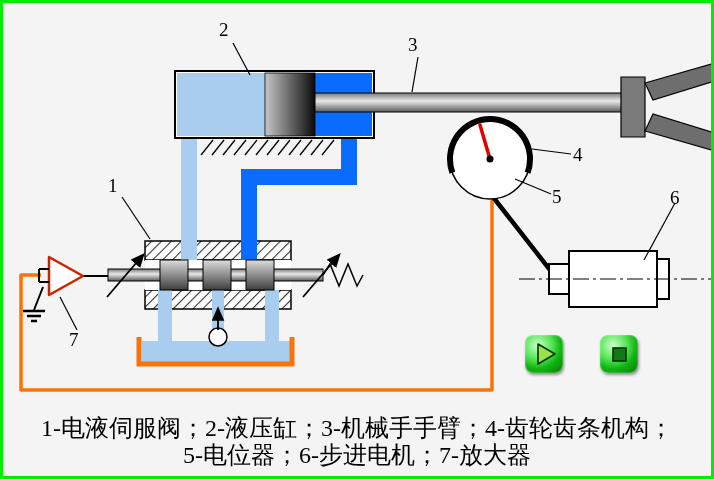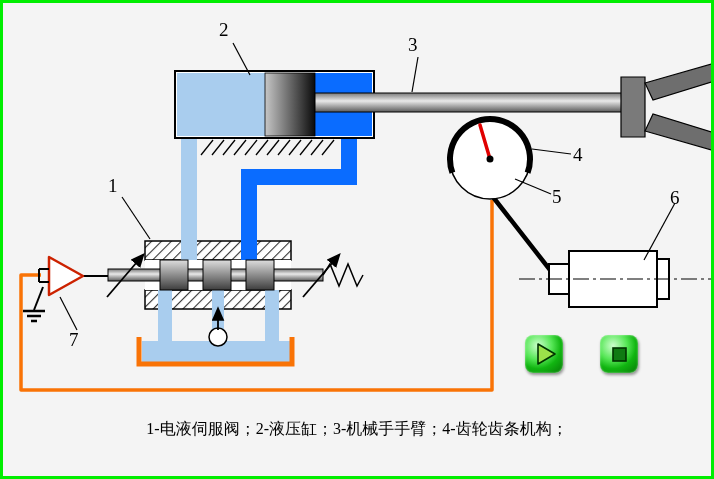--- a/index.html
+++ b/index.html
@@ -17,21 +17,21 @@
     position:absolute;
     font-size:19px;
     color:#000;
     font-family:"Liberation Serif","DejaVu Serif",serif;
     user-select:none;
   }
   .caption{
     position:absolute;
     left:0;right:0;top:412px;
     text-align:center;
-    font-size:16px;
+    font-size:24px;
     line-height:27px;
     color:#000;
   }
   .btn{
     position:absolute;
     width:38px;height:38px;
     border-radius:8px;
     background:radial-gradient(circle at 34% 28%, #ccffcc 0%, #55e655 38%, #11b511 62%, #067806 100%);
     box-shadow:1px 2px 3px rgba(0,0,0,.4), inset 0 0 2px rgba(255,255,255,.7);
     display:flex;align-items:center;justify-content:center;
@@ -198,15 +198,16 @@
     </svg>
   </div>
   <div class="btn" style="left:597px;top:332px;">
     <svg width="38" height="38">
       <rect x="13" y="13" width="13" height="13" fill="#0f7a12" stroke="#003300" stroke-width="1.6"></rect>
     </svg>
   </div>
 
   <div class="caption">
     <div>1-电液伺服阀；2-液压缸；3-机械手手臂；4-齿轮齿条机构；</div>
+    <div>5-电位器；6-步进电机；7-放大器</div>
   </div>
 
 </div>
 
 </body></html>

